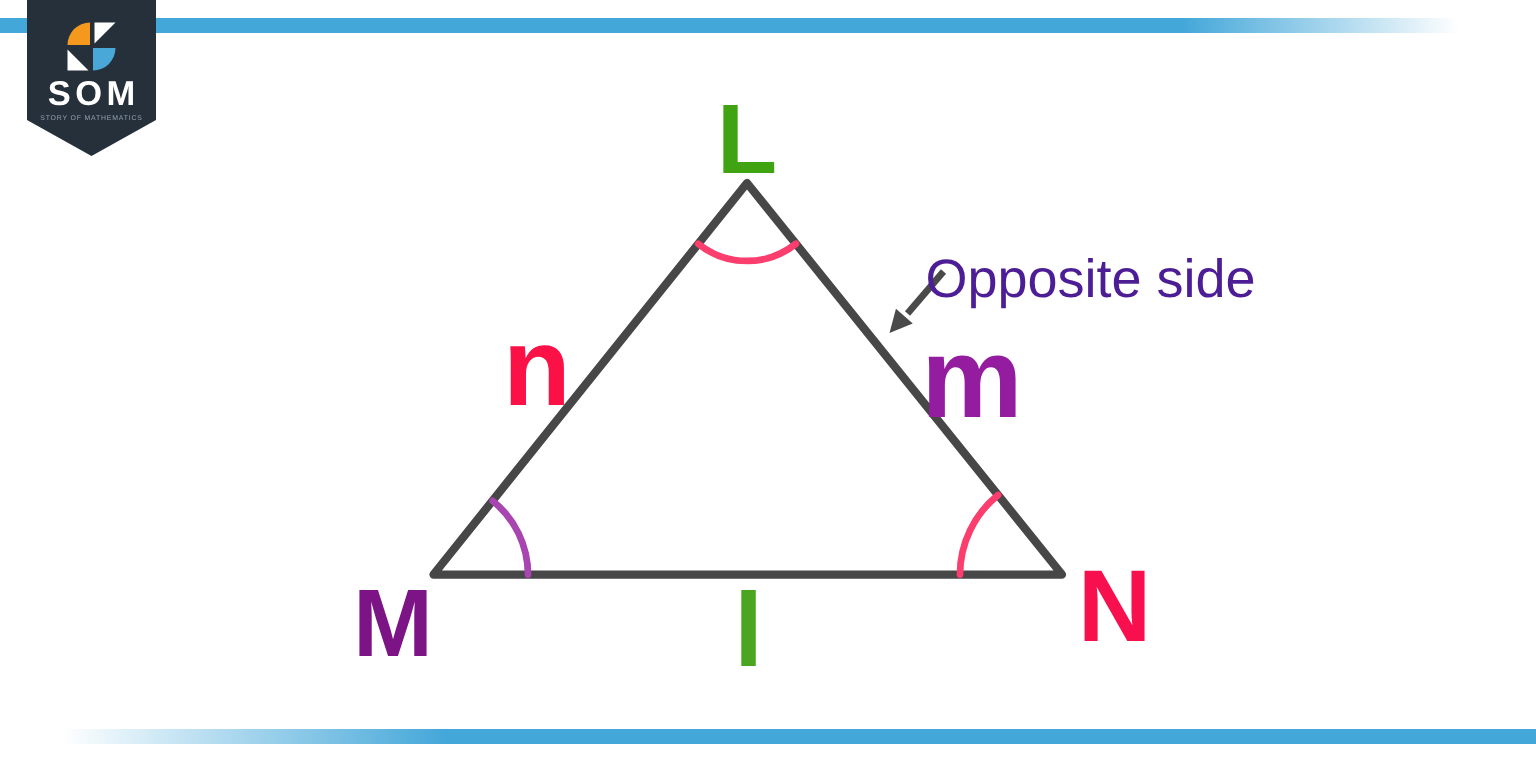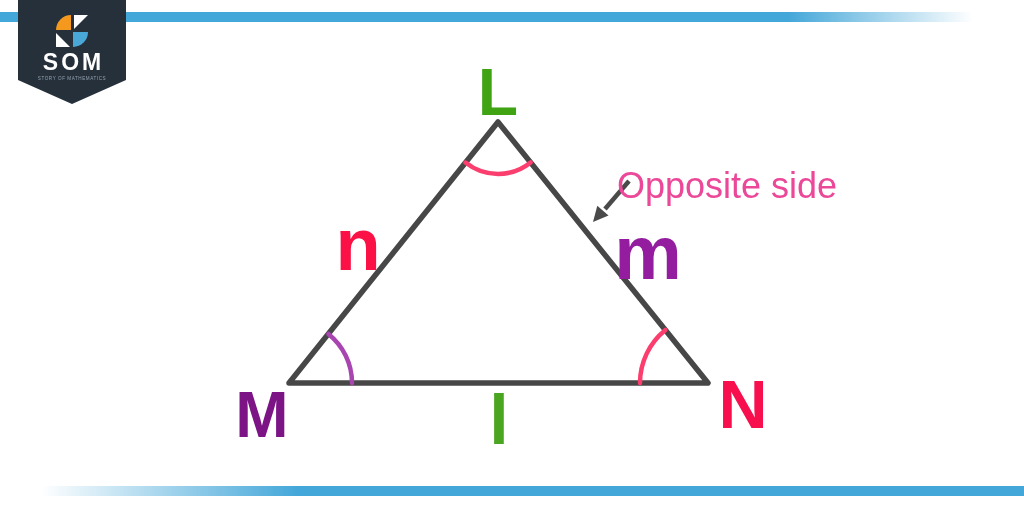--- a/index.html
+++ b/index.html
@@ -13,21 +13,21 @@
     position:absolute; left:0; top:12px; width:100%; height:10px;
     background:linear-gradient(90deg, #44a7d9 0%, #44a7d9 77%, rgba(68,167,217,0) 95%);
   }
   .stripe-bottom {
     position:absolute; left:0; top:486px; width:100%; height:10px;
     background:linear-gradient(90deg, rgba(68,167,217,0) 4%, #44a7d9 29%, #44a7d9 100%);
   }
 
   
   .badge {
-    position:absolute; left:18px; top:0; width:108px; height:104px;
+    position:absolute; left:18px; top:0; width:86px; height:104px;
     background:#25303b;
     clip-path:polygon(0 0, 100% 0, 100% 77%, 50% 100%, 0 77%);
     display:flex; flex-direction:column; align-items:center; z-index:5;
   }
   .badge-icon { margin-top:13px; width:36px; height:36px; }
   .badge-title {
     color:#ffffff; font-size:23px; font-weight:bold; letter-spacing:3px;
     text-indent:3px; margin-top:2px; line-height:1;
   }
   .badge-tagline {
@@ -43,21 +43,21 @@
   }
   .lbl-L { left:498px; top:92px;  font-size:66px; color:#3fa312; }
   .lbl-n { left:358px; top:245px; font-size:74px; color:#fb1145; }
   .lbl-m { left:648px; top:253px; font-size:76px; color:#931d9e; }
   .lbl-M { left:262px; top:415px; font-size:64px; color:#7c1486; }
   .lbl-N { left:743px; top:404px; font-size:68px; color:#f8104e; }
   .lbl-l { left:499px; top:420px; font-size:70px; color:#4aa520; }
 
   .annotation {
     position:absolute; left:727px; top:186px; transform:translate(-50%,-50%);
-    color:#ec4899; font-size:36px; line-height:38px; text-align:left;
+    color:#4c1d95; font-size:36px; line-height:38px; text-align:left;
     white-space:nowrap; font-weight:normal;
   }
 </style>
 </head>
 <body>
 
 <div class="canvas">
 
   <div class="stripe-top"></div>
   <div class="stripe-bottom"></div>

